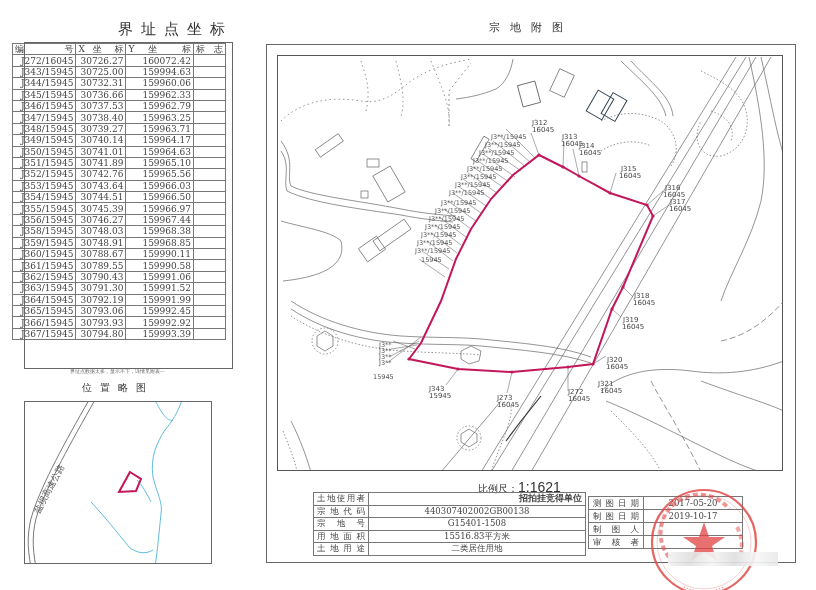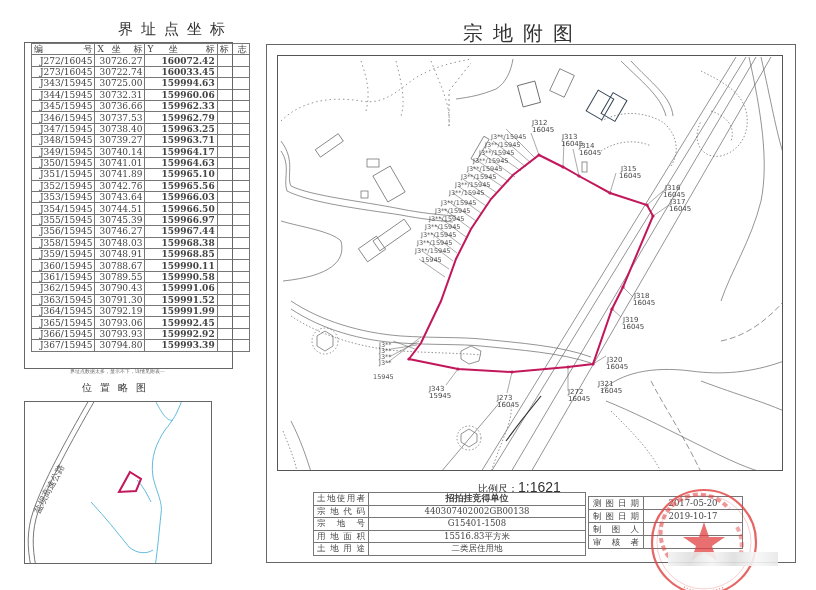--- a/index.html
+++ b/index.html
@@ -1,39 +1,39 @@
 <!DOCTYPE html>
 <html><head>
 <meta charset="utf-8">
 <style>
   html, body { margin:0; padding:0; background:#ffffff; }
   body { width:816px; height:590px; position:relative; overflow:hidden; font-family:"DejaVu Sans", sans-serif; color:#333; }
   .abs { position:absolute; }
   .title { font-size:15px; letter-spacing:8px; color:#333; text-align:center; }
   
-  .coord-table { position:absolute; left:31px; top:43px; width:207px; border-collapse:collapse; font-family:"DejaVu Serif", serif; font-size:9px; color:#444;border-radius:25px; }
+  .coord-table { position:absolute; left:12px; top:43px; width:207px; border-collapse:collapse; font-family:"DejaVu Serif", serif; font-size:9px; color:#444;border-radius:25px; }
   .coord-table td, .coord-table th { border:1px solid #777; padding:0 2px; height:10.4px; line-height:10px; white-space:nowrap; font-weight:normal; }
   .coord-table th { text-align:justify; text-align-last:justify; }
   .coord-table td.id { width:52px;padding-left:8px; }
   .coord-table td.x { width:44px; padding-left:4px; }
-  .coord-table td.y { width:54px; padding-left:16px;font-weight:bold; }
+  .coord-table td.y { width:54px; padding-left:16px; }
   .coord-table td.mark { width:38px; }
   .table-outer { position:absolute; left:24px; top:42px; width:209px; height:327px; border:1.5px solid #666; box-sizing:border-box; pointer-events:none; }
   .footnote { position:absolute; left:70px; top:368px; font-size:5px; color:#666; transform:scale(1); }
   
   .loc-frame { position:absolute; left:24px; top:401px; width:188px; height:163px; border:1.5px solid #666; box-sizing:border-box; overflow:hidden; }
   
   .main-outer { position:absolute; left:266px; top:44px; width:530px; height:519px; border:1.5px solid #666; box-sizing:border-box; }
   .map-frame { position:absolute; left:277px; top:55px; width:506px; height:416px; border:1.5px solid #555; box-sizing:border-box; overflow:hidden; background:#fff; }
   .scale { position:absolute; left:478px; top:479px; font-size:10px; color:#333; }
   .info-table { position:absolute; left:313px; top:492px; border-collapse:collapse; font-size:8.5px; color:#444;padding-left:13px; }
   .info-table td { border:1px solid #777; height:11.5px; padding:0 3px; line-height:11px; }
   .info-table td.lab { width:48px; text-align:justify; text-align-last:justify; }
   .info-table td.val { width:210px; text-align:center; font-family:"DejaVu Serif", serif; }
-  .info-table td.val.bold { font-family:"DejaVu Sans", sans-serif; font-weight:bold; font-size:9px; }
+  .info-table td.val.bold { font-family:"DejaVu Sans", sans-serif; font-weight:bold; font-size:9px;text-align:right; }
   .date-table { position:absolute; left:588px; top:496px; border-collapse:collapse; font-size:8.5px; color:#444; }
   .date-table td { border:1px solid #777; height:12px; padding:0 4px; line-height:12px; }
   .date-table td.lab { width:46px; text-align:justify; text-align-last:justify; }
   .date-table td.val { width:90px; text-align:center; font-family:"DejaVu Serif", serif; }
   .stamp { position:absolute; left:649px; top:487px; width:110px; height:110px; }
   .redact { position:absolute; left:668px; top:552px; width:110px; height:14px; background:linear-gradient(90deg,#f2f2f2,#e0e0e0 20%,#f5f5f5 40%,#dedede 60%,#f7f7f7 80%,#e8e8e8); opacity:0.9; }
   .pt-label { font-family:"DejaVu Sans", sans-serif; font-size:7px; fill:#444; }
 </style>
 </head>
 <body>
@@ -50,26 +50,20 @@
     </tr>
   </thead>
   <tbody id="coord-body">
       <tr>
         <td class="id">J272/16045</td>
         <td class="x">30726.27</td>
         <td class="y">160072.42</td>
         <td class="mark"></td>
       </tr>
       <tr>
-        <td class="id">J273/16045</td>
-        <td class="x">30722.74</td>
-        <td class="y">160033.45</td>
-        <td class="mark"></td>
-      </tr>
-      <tr>
         <td class="id">J343/15945</td>
         <td class="x">30725.00</td>
         <td class="y">159994.63</td>
         <td class="mark"></td>
       </tr>
       <tr>
         <td class="id">J344/15945</td>
         <td class="x">30732.31</td>
         <td class="y">159960.06</td>
         <td class="mark"></td>
@@ -220,21 +214,21 @@
     <text x="0" y="0" transform="translate(14,112) rotate(-62)" font-size="9" fill="#555" font-family="DejaVu Serif, serif" id="road-label-text">盐坝高速公路</text>
 
     <path d="M130,-2 C136,10 142,20 148,18 M157,-2 C152,12 148,18 140,28 C132,40 125,55 128,75 C132,92 138,100 136,112 C134,130 133,145 130,165" fill="none" stroke="#4fb3d9" stroke-width="0.9"></path>
     <path d="M66,100 C80,115 92,130 104,145 C112,152 122,152 128,148" fill="none" stroke="#4fb3d9" stroke-width="0.9"></path>
     <path d="M112,78 C118,84 122,92 126,100" fill="none" stroke="#4fb3d9" stroke-width="0.9"></path>
 
     <polygon points="105,70 116,77 111,89 94,90" fill="none" stroke="#c2185b" stroke-width="2"></polygon>
   </svg>
 </div>
 
-<div class="abs title" style="left:258px; top:20px; width:530px; font-size:20px; letter-spacing:10px;">宗地附图</div>
+<div class="abs title" style="left:266px; top:20px; width:530px; font-size:11px; letter-spacing:10px;">宗地附图</div>
 <div class="main-outer"></div>
 
 <div class="map-frame">
   <svg width="506" height="416" viewBox="277 55 506 416">
     <g fill="none" stroke="#666" stroke-width="0.7">
 
       <path d="M280,120 C300,100 330,95 360,100 C380,104 395,92 410,80 C430,66 450,62 470,58" stroke-dasharray="1.5,3"></path>
       <path d="M360,60 C365,75 370,90 365,110" stroke-dasharray="1.5,3"></path>
       <path d="M395,60 C400,80 405,100 400,115" stroke-dasharray="1.5,3"></path>
       <path d="M430,60 C440,85 450,105 448,125" stroke-dasharray="1.5,3"></path>

